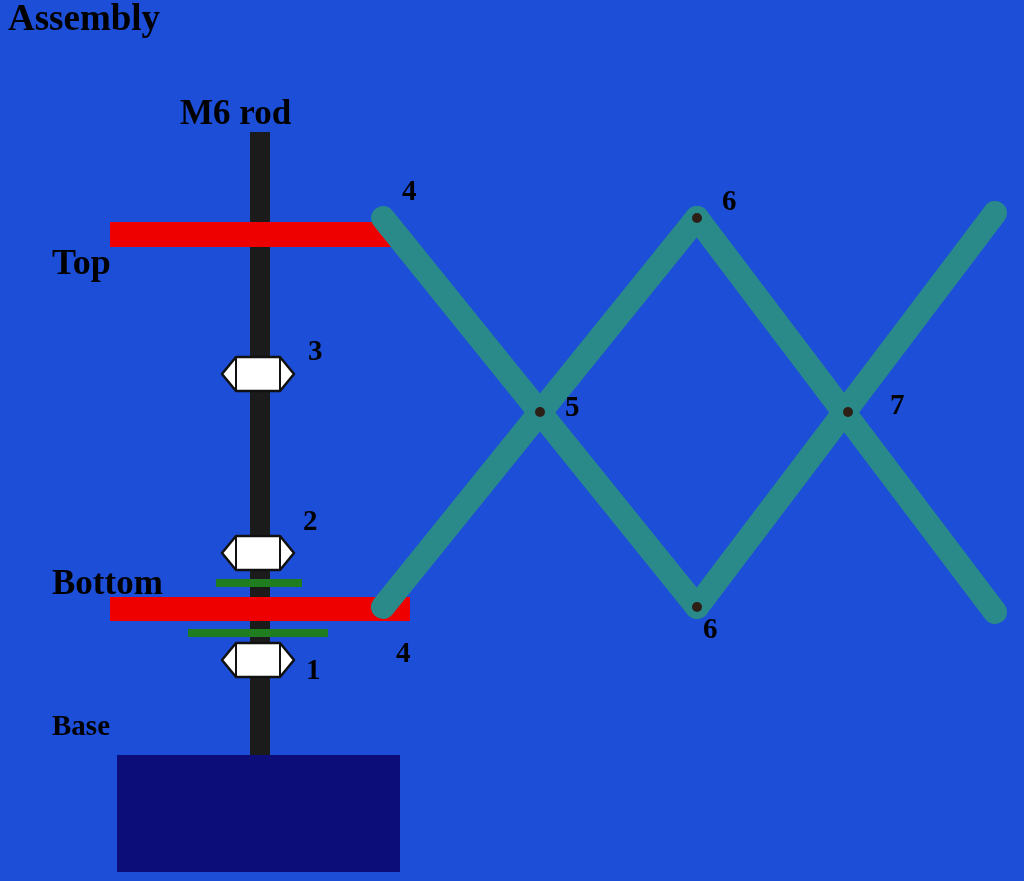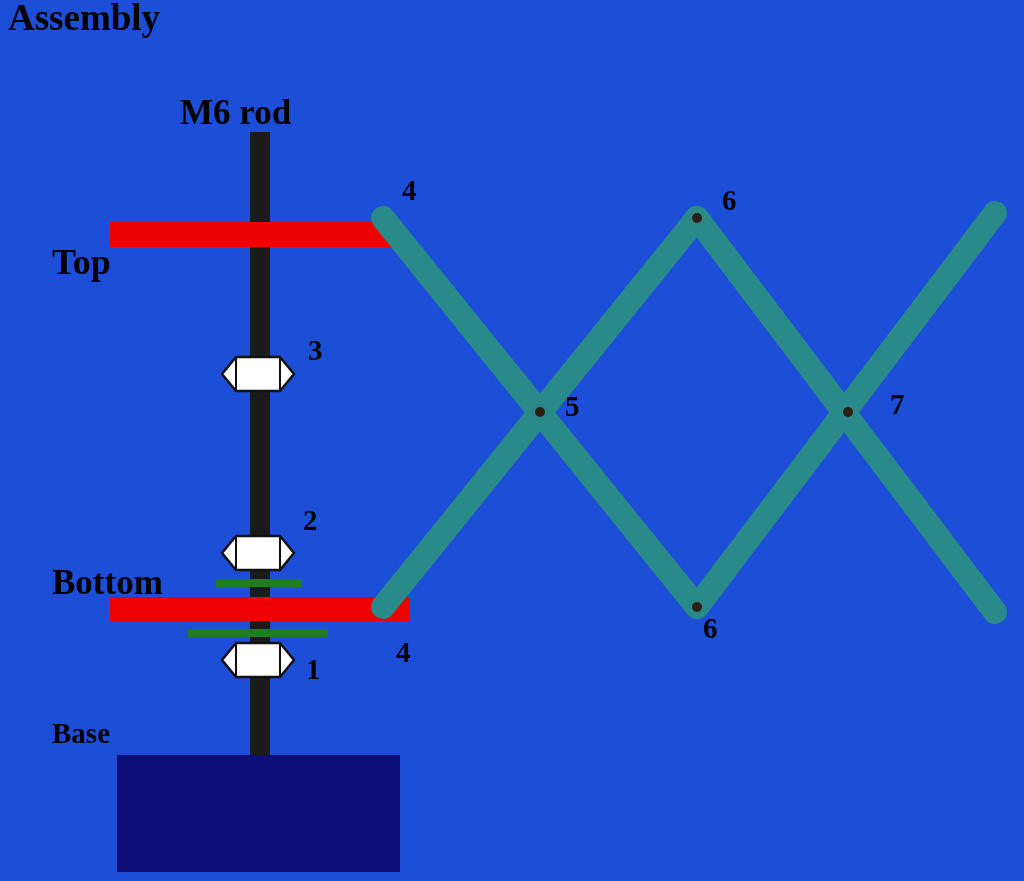--- a/index.html
+++ b/index.html
@@ -18,21 +18,21 @@
     position:absolute;
     font-weight:bold;
     color:#000;
     white-space:nowrap;
     line-height:1.1;
   }
   .title        { left:8px;   top:-2px;  font-size:37px; }
   .rod-label    { left:180px; top:94px;  font-size:35px; }
   .lbl-top      { left:52px;  top:196px; font-size:36px;margin-top:47px; }
   .lbl-bottom   { left:52px;  top:564px; font-size:35px; }
-  .lbl-base     { left:52px;  top:710px; font-size:29px;margin-top:8px; }
+  .lbl-base     { left:52px;  top:710px; font-size:29px; }
 
   .num { position:absolute; font-weight:bold; font-size:29px; color:#000; line-height:1; }
   .num-3        { left:308px; top:336px; }
   .num-2        { left:303px; top:506px; }
   .num-1        { left:306px; top:655px; }
   .num-4-top    { left:402px; top:176px; }
   .num-4-bottom { left:396px; top:638px; }
   .num-5        { left:565px; top:392px; }
   .num-6-top    { left:722px; top:186px; }
   .num-6-bottom { left:703px; top:614px; }

